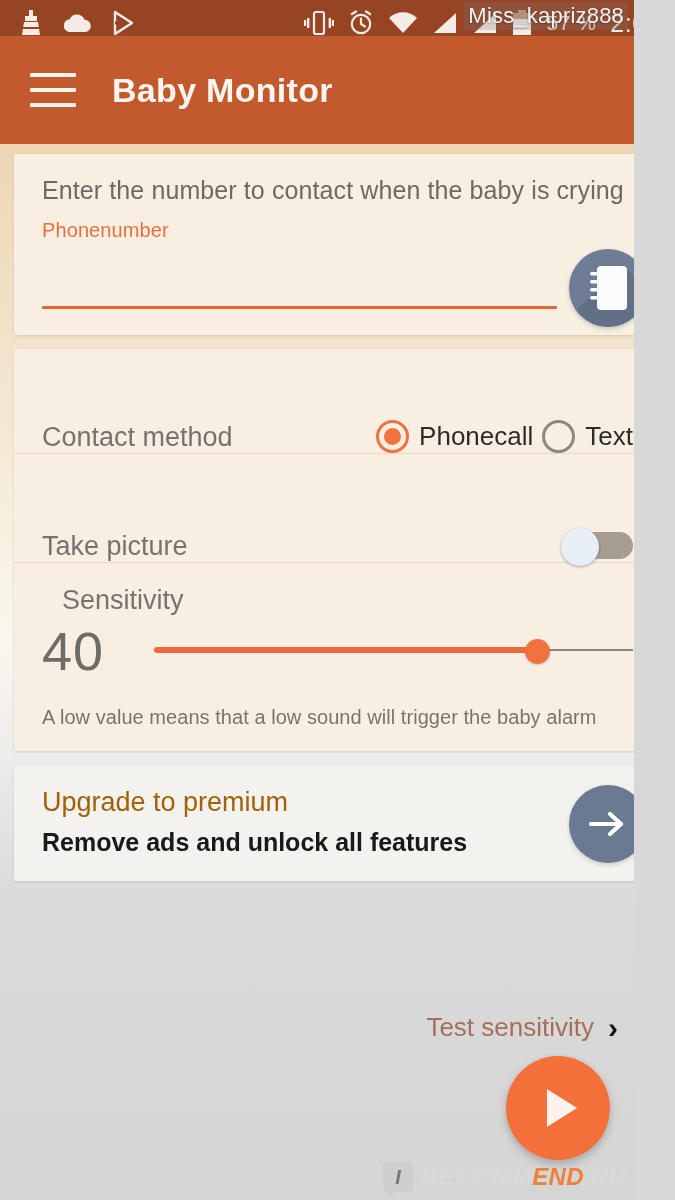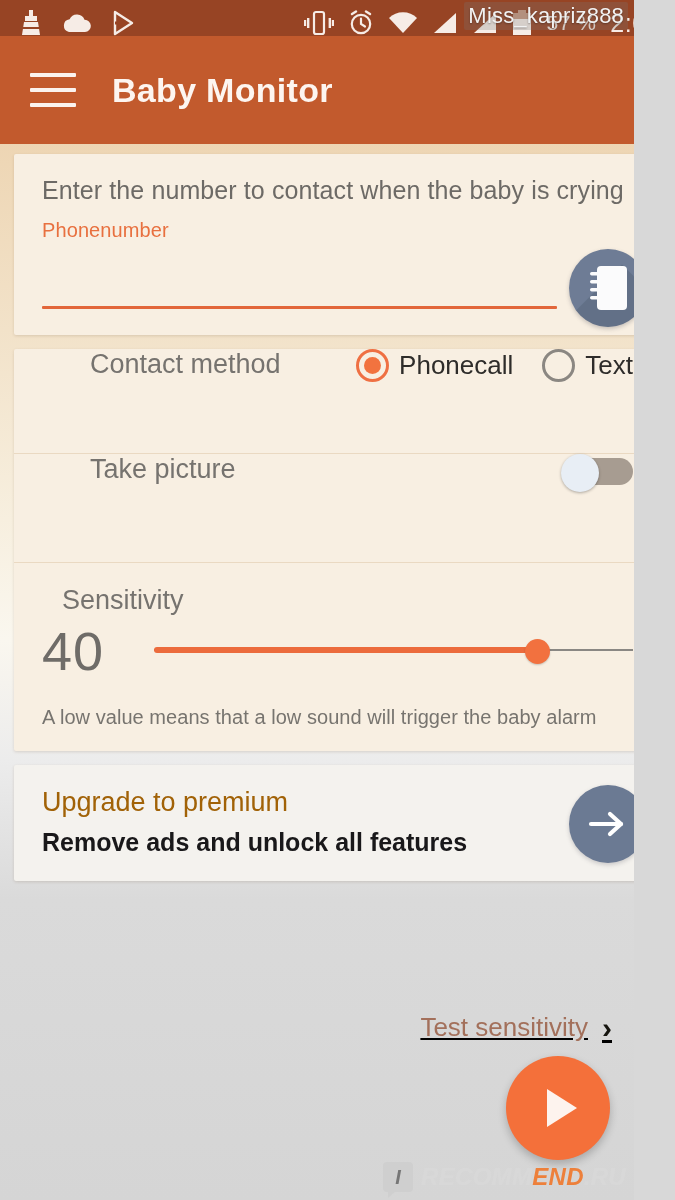--- a/index.html
+++ b/index.html
@@ -114,31 +114,30 @@
   }
   .contacts-btn .shade {
     position:absolute; right:-10px; bottom:-22px;
     width:70px; height:70px; background:rgba(40,48,62,.16);
     transform:rotate(45deg);
   }
 
   
   .row {
     padding:0 28px;
-    display:flex; align-items:flex-start;
+    display:flex; align-items:flex-end;
     position:relative;
-    margin-left:48px;
   }
   .divider {
     height:1px; background:#ead9c2; margin:0 0 0 0;
   }
   .row-label { color:#76736f; font-size:27px; font-weight:400; }
 
   .cm-row { height:104px; }
-  .radios { margin-left:auto; display:flex; align-items:center; gap:29px; }
+  .radios { margin-left:auto; display:flex; align-items:center; gap:9px; }
   .radio-opt { display:flex; align-items:center; gap:10px; cursor:pointer; }
   .radio {
     width:33px; height:33px; border-radius:50%;
     border:3px solid #8b8782; position:relative; box-sizing:border-box;
   }
   .radio.on { border-color:#ef7043; }
   .radio.on::after {
     content:""; position:absolute; left:50%; top:50%;
     width:17px; height:17px; margin:-8.5px 0 0 -8.5px;
     border-radius:50%; background:#f2733f;
@@ -196,22 +195,22 @@
     position:absolute; right:14px; top:20px;
     width:78px; height:78px; border-radius:50%;
     background:#6b7a93;
     display:flex; align-items:center; justify-content:center;
     cursor:pointer;
     box-shadow:0 2px 4px rgba(80,80,90,.25);
   }
 
   
   .test-link {
-    position:absolute; top:1012px; right:22px;
-    display:flex; align-items:center; gap:14px; cursor:pointer;text-decoration:underline;
+    position:absolute; top:1012px; right:16px;
+    display:flex; align-items:center; gap:14px; cursor:pointer;
   }
   .test-link-text { color:#a3705b; font-size:26px; }
   .chev { font-size:30px; color:#16150f; font-weight:700; line-height:1; }
 
   
   .fab {
     position:absolute; right:24px; bottom:40px;
     width:104px; height:104px; border-radius:50%;
     background:#f4703a;
     box-shadow:0 4px 9px rgba(0,0,0,.22);

